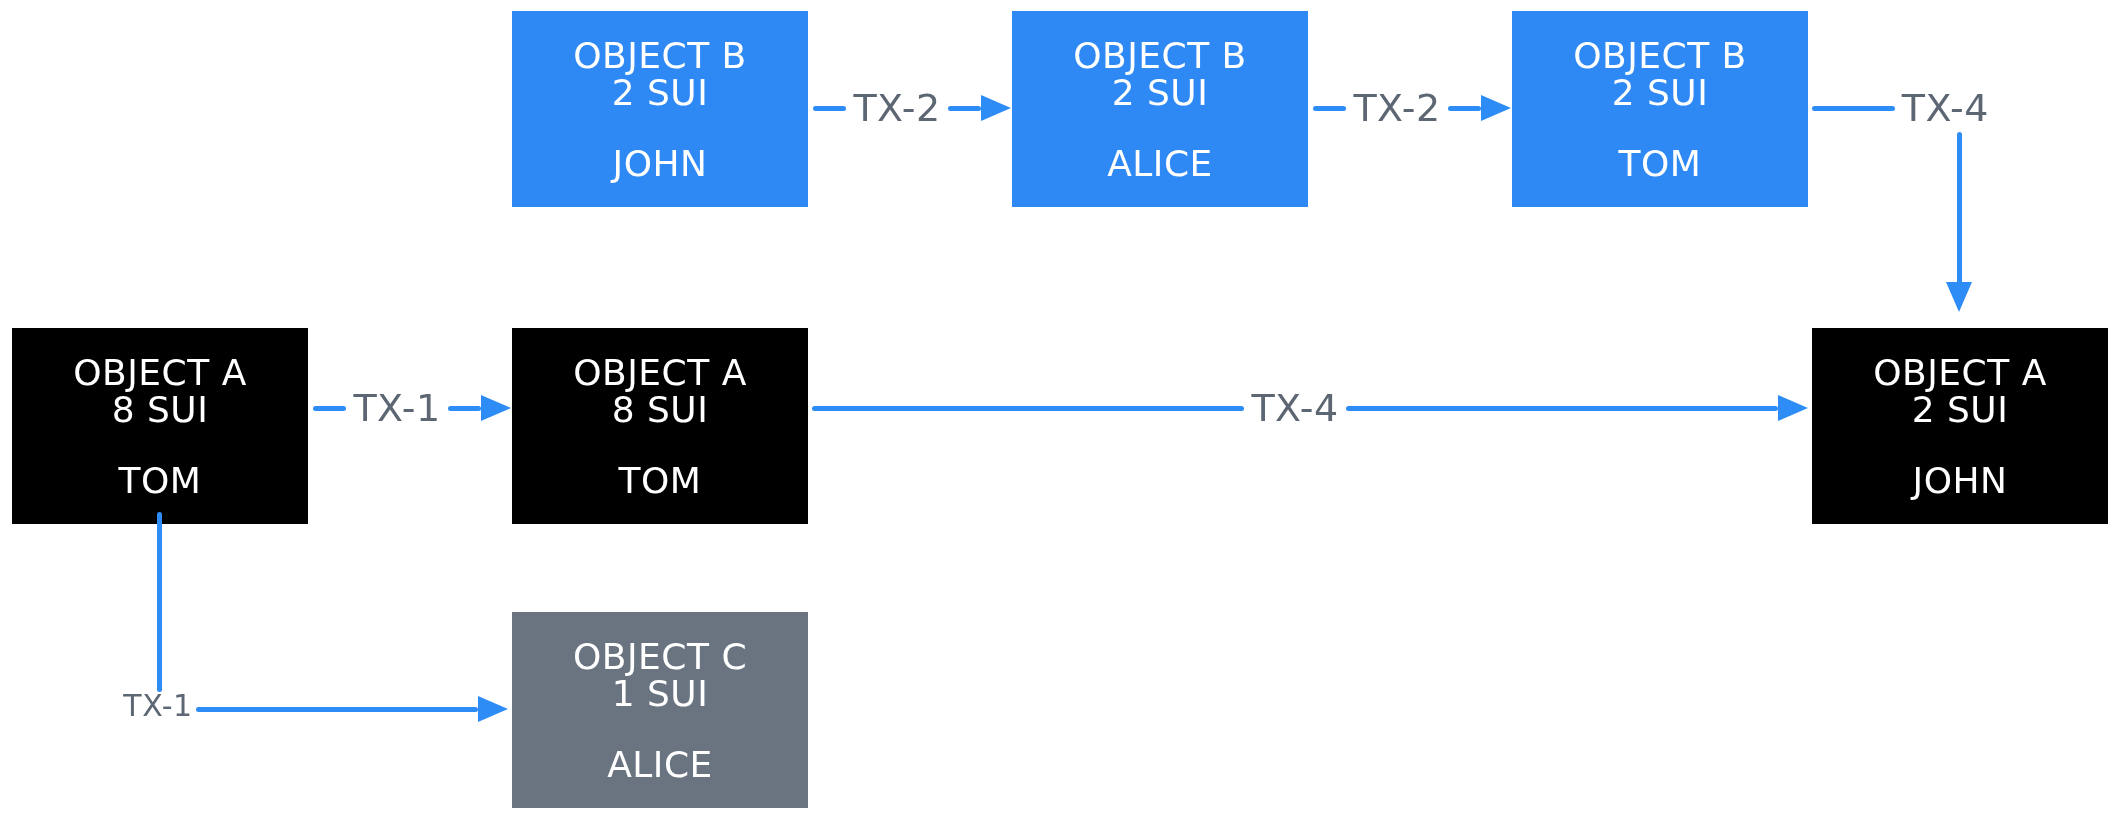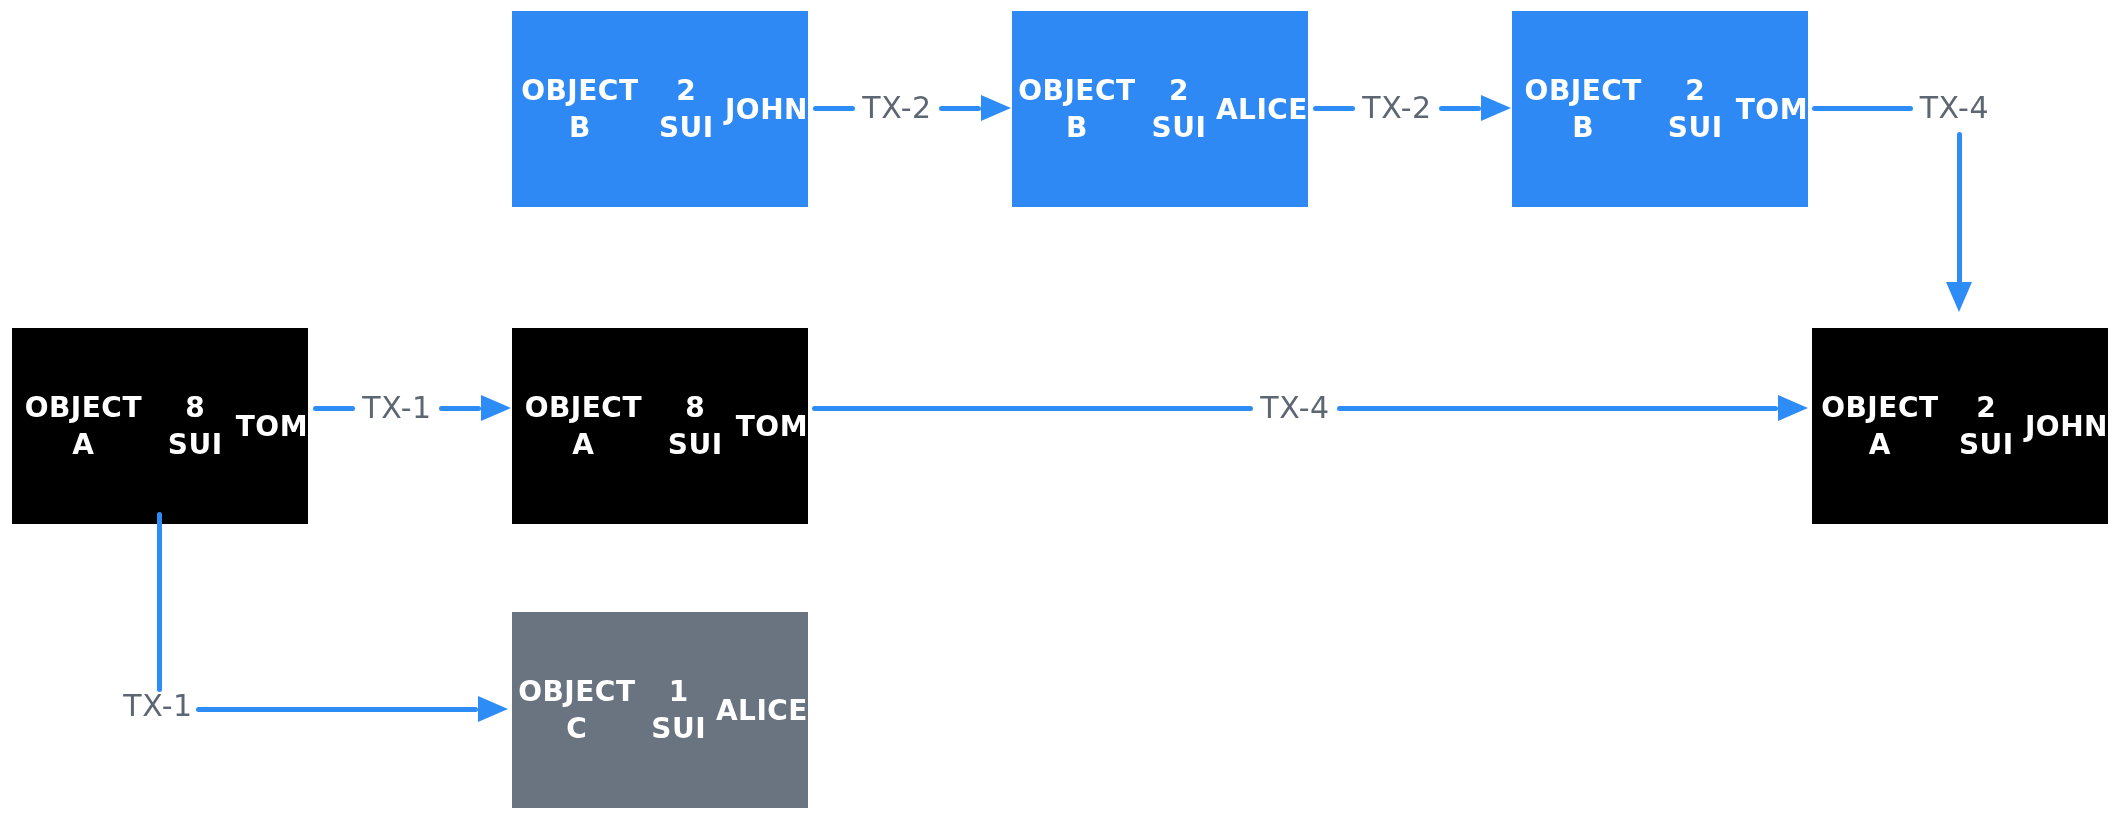--- a/index.html
+++ b/index.html
@@ -7,36 +7,36 @@
     --arrow:#2E8CF6; --label:#5D6773; --text:#FFFFFF; --bg:#FFFFFF;
   }
   *{box-sizing:border-box;margin:0;padding:0;}
   html,body{background:var(--bg);}
   body{font-family:"DejaVu Sans","Liberation Sans",sans-serif;}
   .canvas{position:relative;width:2120px;height:820px;background:var(--bg);overflow:hidden;}
 
   
   .node{
     position:absolute;width:296px;height:196px;
-    display:flex;flex-direction:row;align-items:center;justify-content:center;
+    display:flex;flex-direction:column;align-items:center;justify-content:center;
     color:var(--text);text-align:center;
-    font-size:28px;line-height:37px;letter-spacing:0.5px;font-weight:700;
+    font-size:36px;line-height:37px;letter-spacing:0.5px;font-weight:400;
   }
   .node .spacer{height:34px;}
   .node.blue{background:var(--blue);}
   .node.black{background:var(--black);margin-top:16px;}
   .node.gray{background:var(--gray);text-align:center;}
 
   
   .hedge{position:absolute;height:36px;display:flex;align-items:center;}
   .line{flex:1;height:5px;background:var(--arrow);border-radius:3px;}
   .vline{position:absolute;width:5px;background:var(--arrow);border-radius:3px;}
   .lbl{
     flex:0 0 auto;padding:0 7px;color:var(--label);
-    font-size:30px;line-height:36px;letter-spacing:0.5px;white-space:nowrap;
+    font-size:38px;line-height:36px;letter-spacing:0.5px;white-space:nowrap;
   }
   .vlbl{position:absolute;width:76px;text-align:center;color:var(--label);
     font-size:30px;line-height:36px;letter-spacing:0.5px;}
   .head-right{flex:0 0 auto;width:0;height:0;
     border-left:30px solid var(--arrow);border-top:13px solid transparent;border-bottom:13px solid transparent;}
   .head-down{position:absolute;width:0;height:0;
     border-top:30px solid var(--arrow);border-left:13px solid transparent;border-right:13px solid transparent;}
 </style>
 </head>
 <body>

